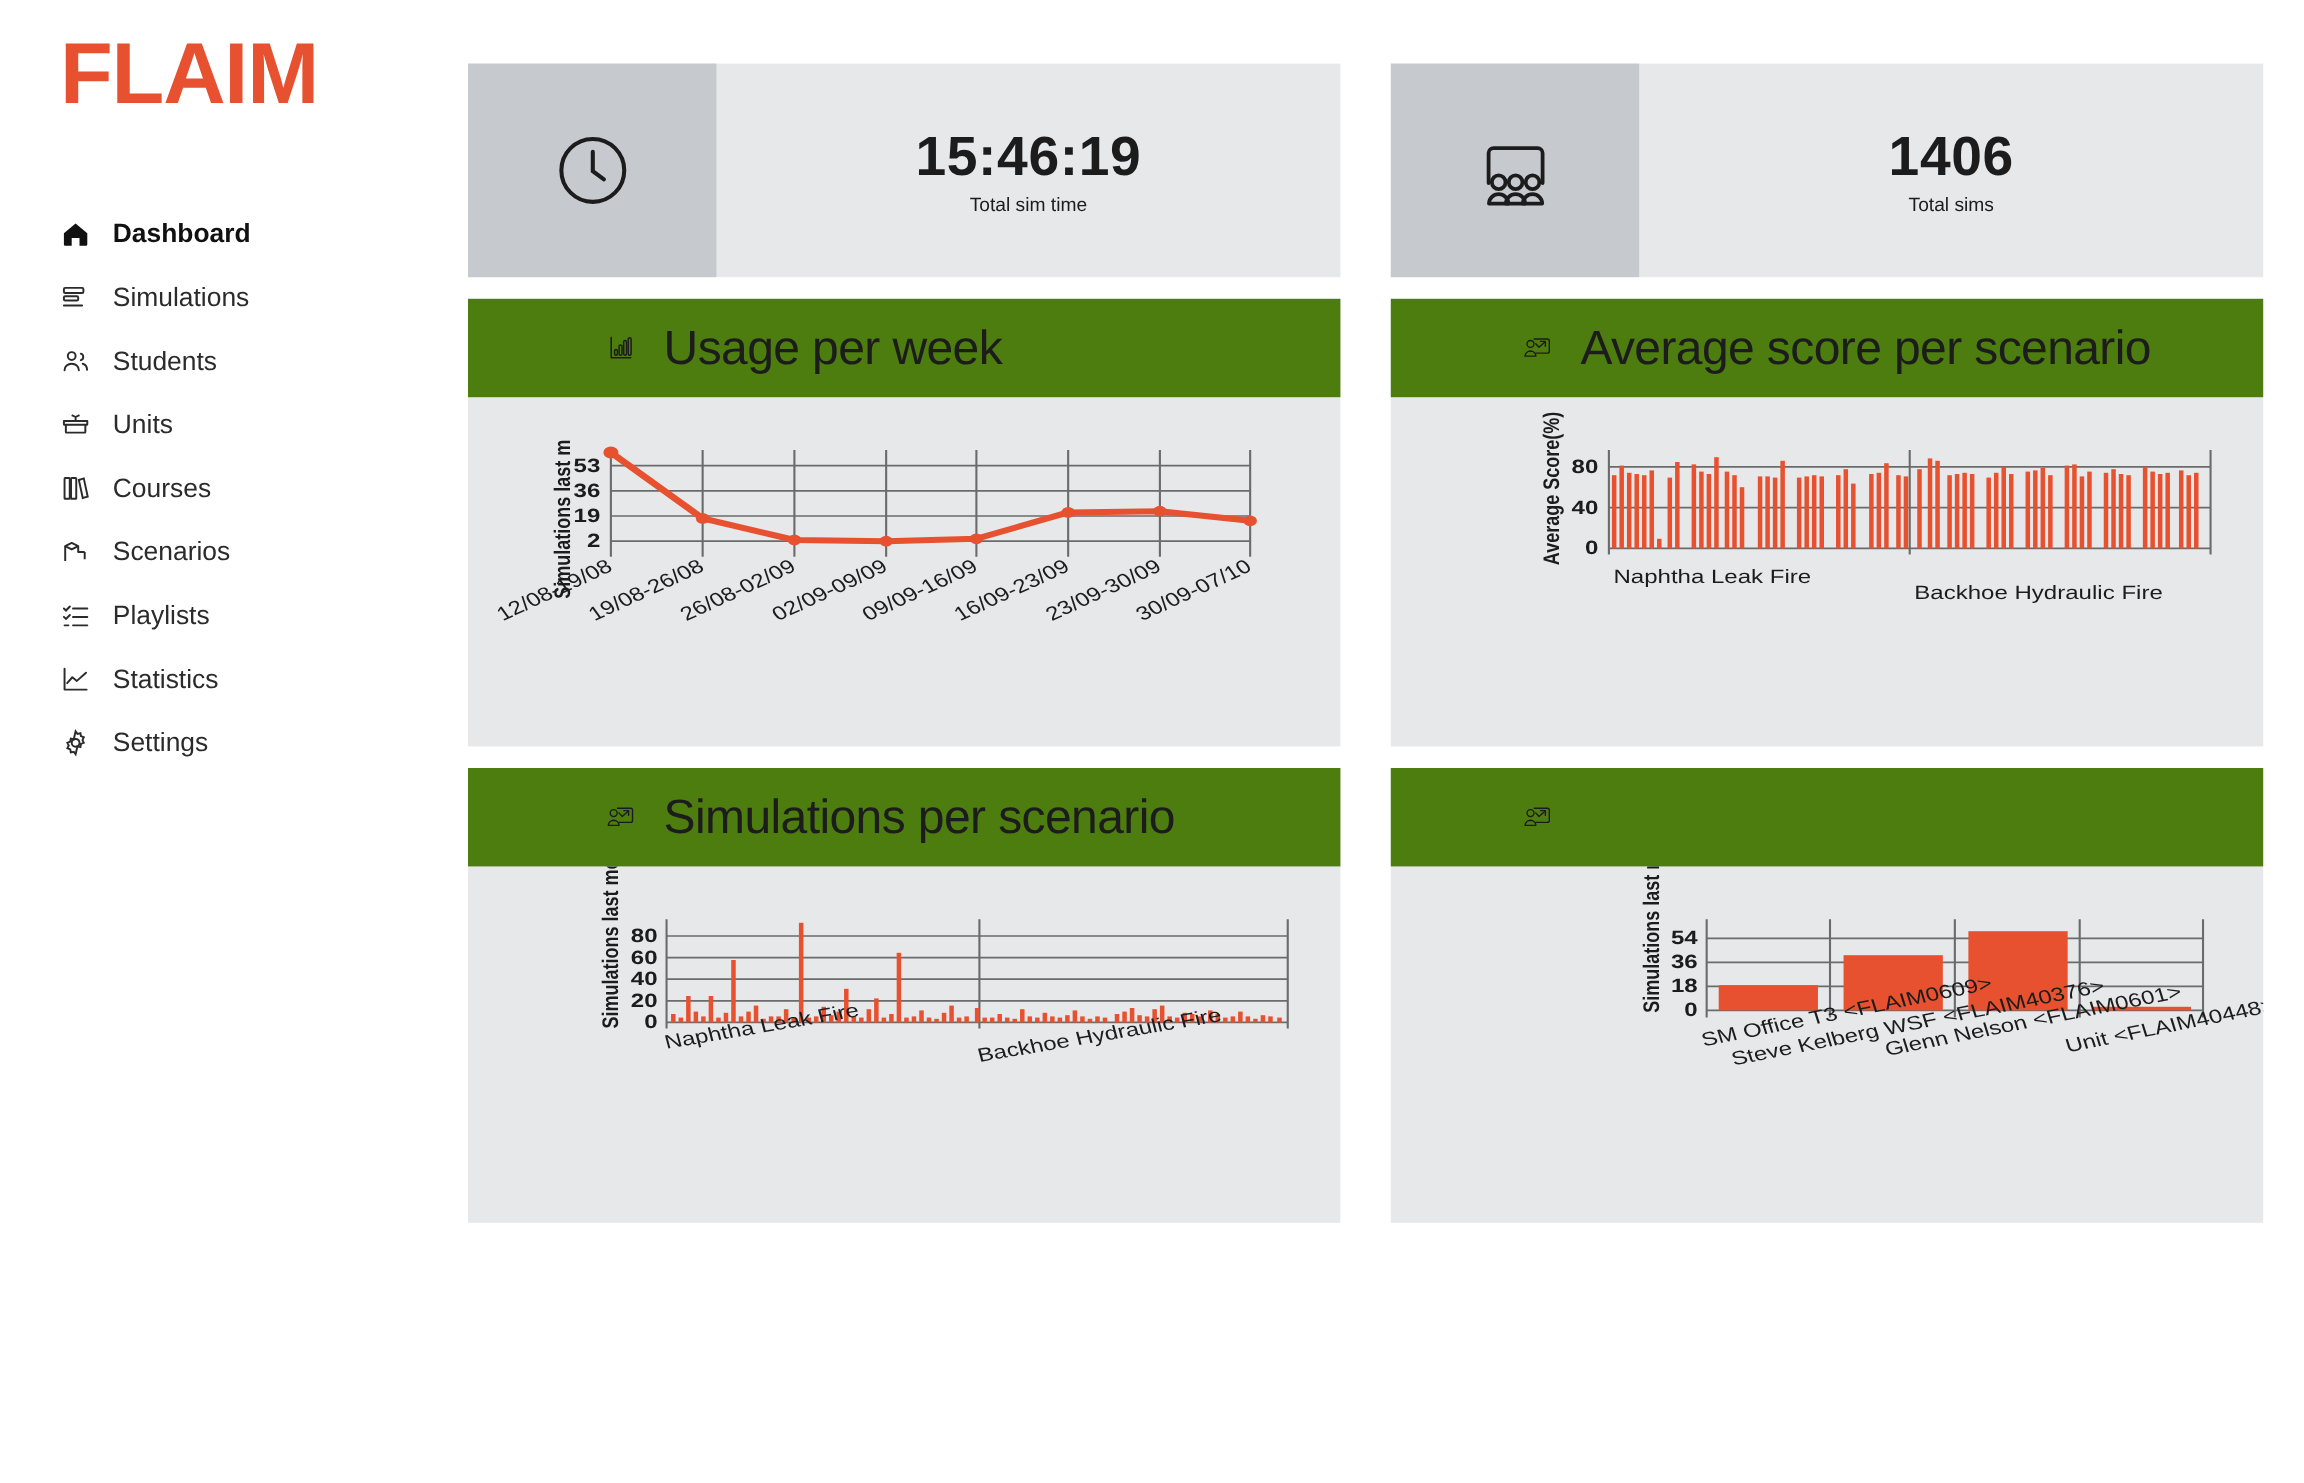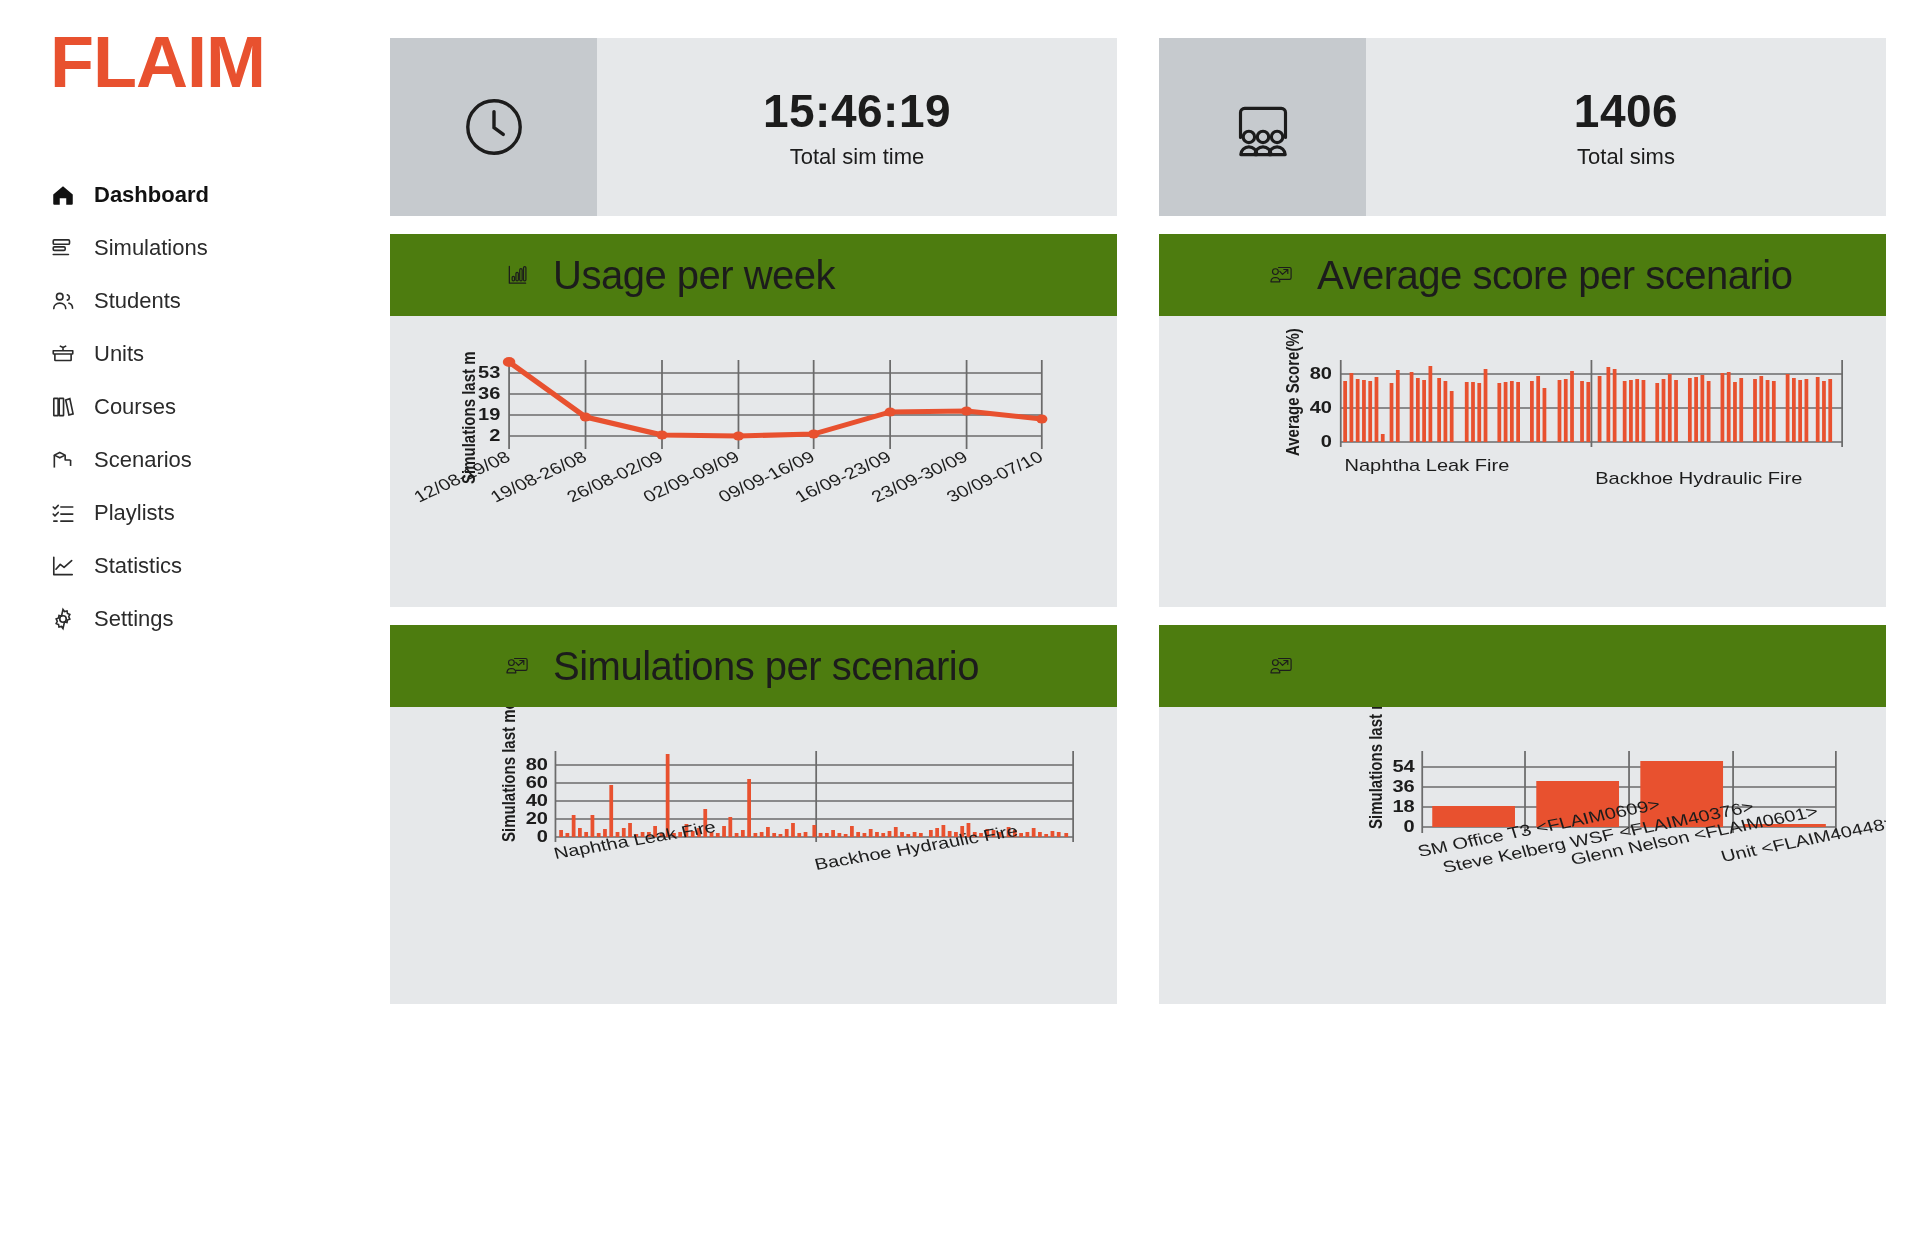--- a/index.html
+++ b/index.html
@@ -22,36 +22,36 @@
   .nav { display:flex; flex-direction:column; gap:0; }
   .nav-item {
     display:flex; align-items:center; gap:18px;
     height:53px; font-size:22px; color:#2b2b2b; cursor:pointer;
   }
   .nav-item.active { font-weight:bold; color:#111; }
   .nav-icon { width:26px; height:26px; display:flex; align-items:center; justify-content:center; }
   .nav-icon svg { display:block; }
 
   
-  .main { flex:1; padding:38px 34px 0 0; }
+  .main { flex:1; padding:18px 34px 0 0;margin-top:35px; }
   .row { display:flex; gap:42px; margin-bottom:18px; }
   .col { flex:1; min-width:0; }
 
   
   .stat-card { display:flex; height:178px; background:#e6e8ea; }
   .stat-icon-box {
     width:207px; flex:0 0 207px; background:#c6cace;
     display:flex; align-items:center; justify-content:center;
   }
   .stat-body {
     flex:1; display:flex; flex-direction:column;
     align-items:center; justify-content:center; gap:6px;
   }
   .stat-value { font-size:46px; font-weight:bold; letter-spacing:0.5px; }
-  .stat-label { font-size:22px; }
+  .stat-label { font-size:16px; }
 
   
   .chart-card { background:#e6e8ea; }
   .chart-header {
     background:#4d7c0f; height:82px;
     display:flex; align-items:center; gap:22px; padding-left:115px;
   }
   .chart-header.narrow { padding-left:110px; }
   .chart-title { font-size:40px; font-weight:normal; letter-spacing:-0.5px; }
   .chart-body { height:291px; position:relative; }

